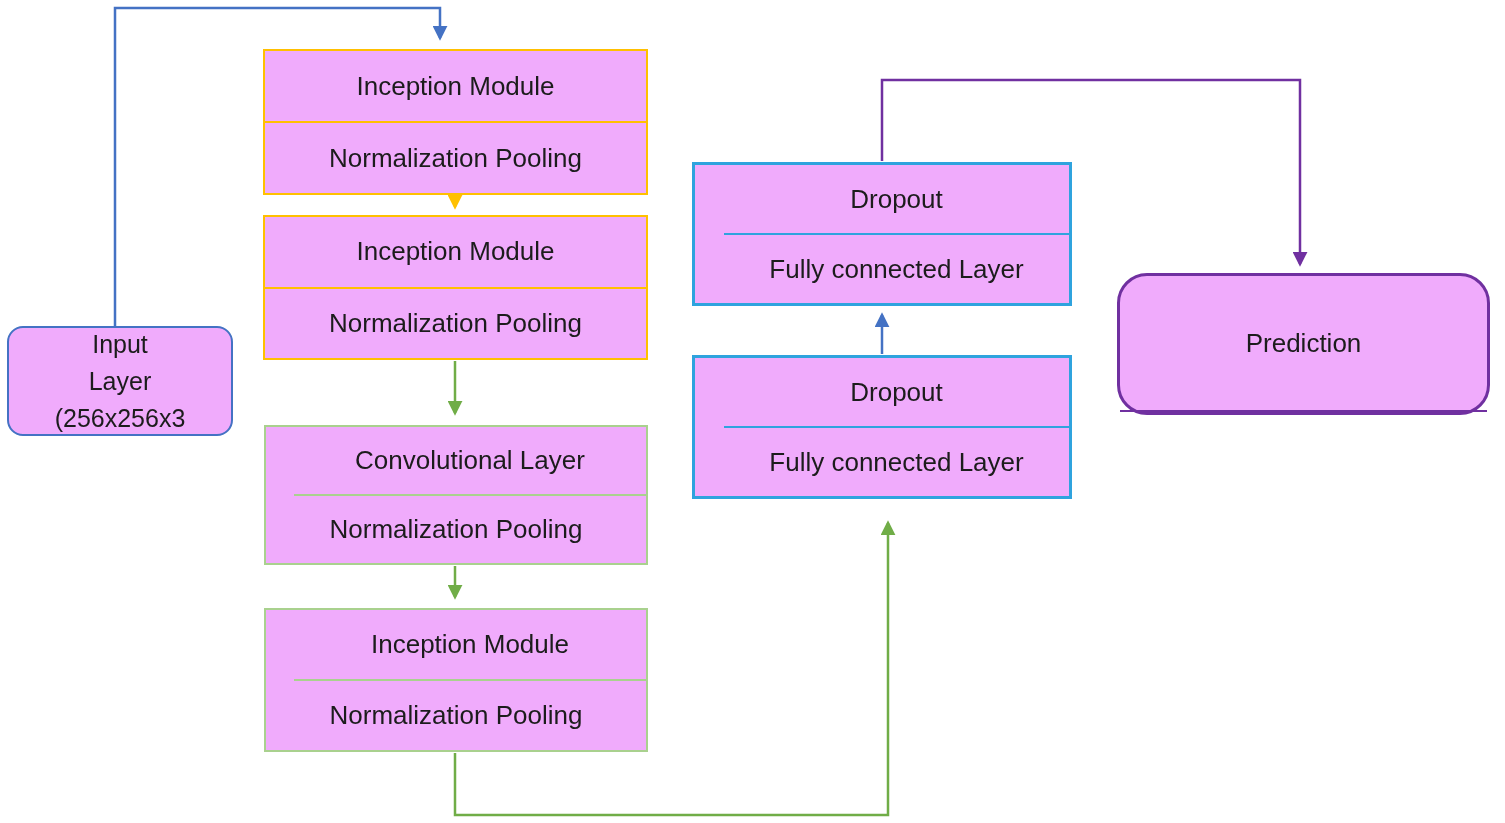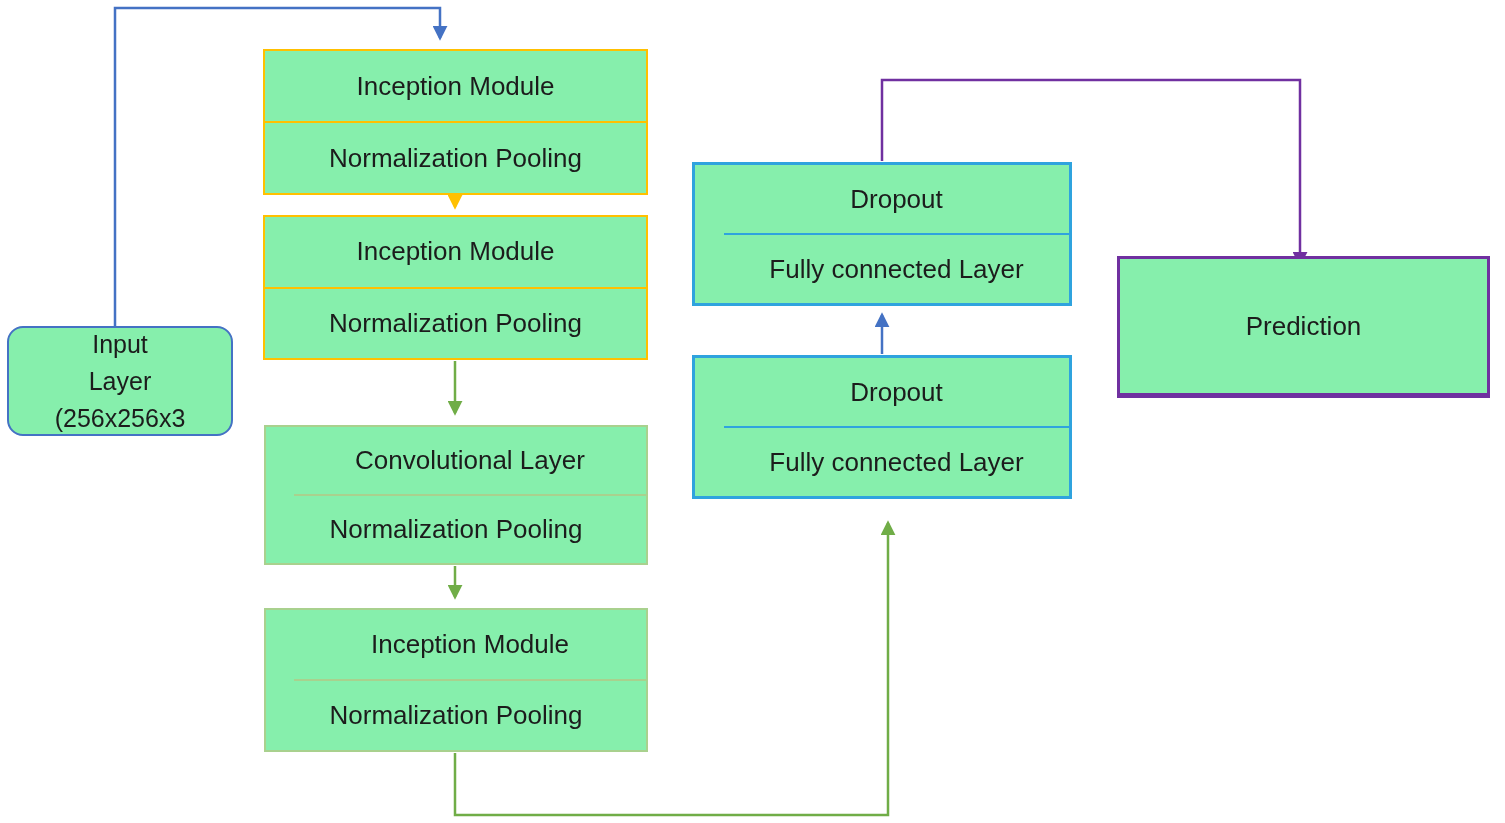--- a/index.html
+++ b/index.html
@@ -18,21 +18,21 @@
   svg.connectors {
     position: absolute;
     left: 0; top: 0;
     width: 1505px;
     height: 823px;
     z-index: 1;
   }
   .node {
     position: absolute;
     z-index: 2;
-    background: #86efac;
+    background: #f0abfc;
     display: flex;
     flex-direction: column;
     box-sizing: border-box;
     color: #1c1c1c;
   }
   .cell {
     flex: 1;
     display: flex;
     align-items: center;
     justify-content: center;
@@ -167,19 +167,19 @@
 
   <div class="node pair skyblue" style="left:692px; top:355px; width:380px; height:144px;">
     <div class="cell top">
       <span>Dropout</span>
     </div>
     <div class="cell">
       <span>Fully connected Layer</span>
     </div>
   </div>
 
-  <div class="node pair purple" style="left:1117px; top:256px; width:373px; height:142px;">
+  <div class="node pair purple" style="left:1117px; top:273px; width:373px; height:142px;border-radius:30px;">
     <div class="cell top">
       <span>Prediction</span>
     </div>
   </div>
 
 </div>
 
 </body></html>

